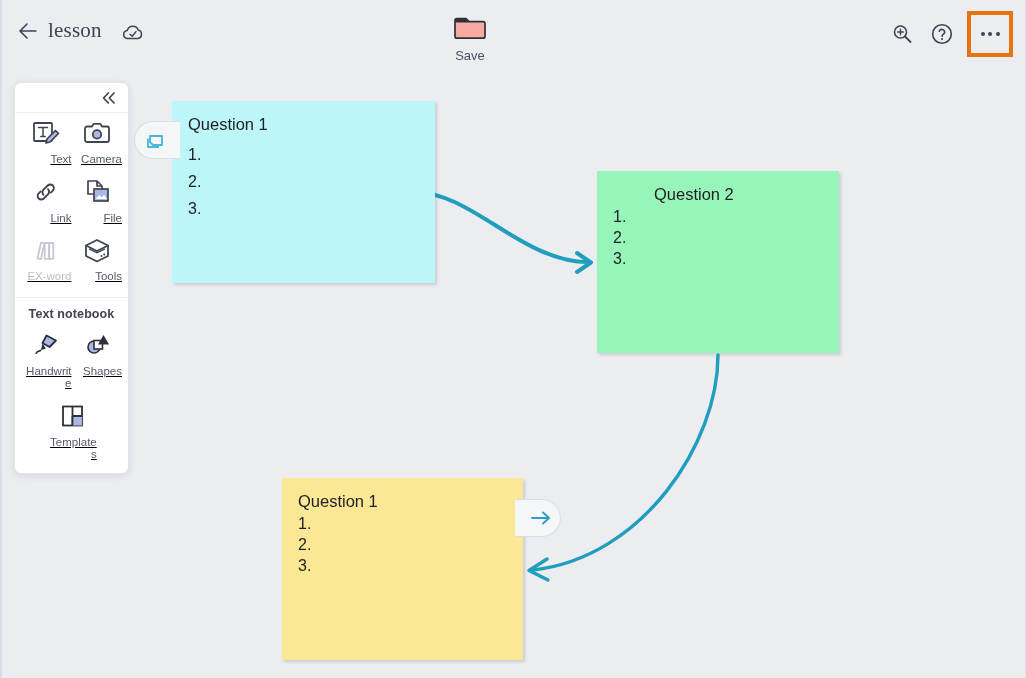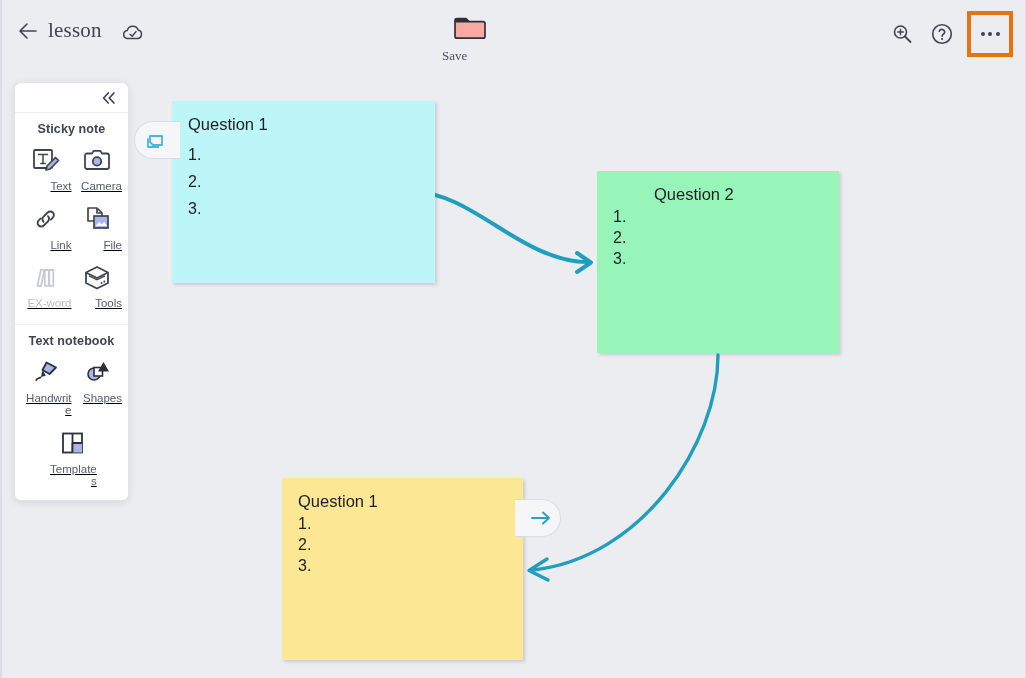--- a/index.html
+++ b/index.html
@@ -75,23 +75,22 @@
     width: 26px;
     height: 26px;
     cursor: pointer;
   }
 
   .save-tool {
     position: absolute;
     left: 440px;
     top: 10px;
     width: 56px;
-    text-align: left;
-    cursor: pointer;
-    font-family: Liberation Serif, serif;
+    text-align: center;
+    cursor: pointer;
   }
   .save-tool .glyph {
     height: 36px;
     display: flex;
     align-items: center;
     justify-content: center;
   }
   .save-tool .save-label {
     font-size: 13px;
     color: #4b5160;
@@ -345,21 +344,20 @@
   <div class="tool-panel">
 
     <div class="panel-top">
       <div class="collapse-btn">
         <svg width="20" height="20" viewBox="0 0 20 20">
           <path d="M9.3 5 L4.6 10 L9.3 15 M15 5 L10.3 10 L15 15" fill="none" stroke="#3f4450" stroke-width="1.7" stroke-linecap="round" stroke-linejoin="round"></path>
         </svg>
       </div>
     </div>
 
-    <div class="section-title">Sticky note</div>
 
     <div class="tool-grid">
 
       <div class="tool-item">
         <span class="ic">
           <svg width="32" height="30" viewBox="0 0 32 30">
             <rect x="4" y="4" width="18" height="18" rx="1" fill="none" stroke="#3f4450" stroke-width="1.8"></rect>
             <path d="M8.5 8.5 h9 M13 8.5 V17.5 M10.8 17.5 h4.4" stroke="#3f4450" stroke-width="1.5" stroke-linecap="round"></path>
             <path d="M17 20 L25.5 11.5 L28.5 14.5 L20 23 L16 24 Z" fill="#aab6e6" stroke="#3f4450" stroke-width="1.7" stroke-linejoin="round"></path>
           </svg>

